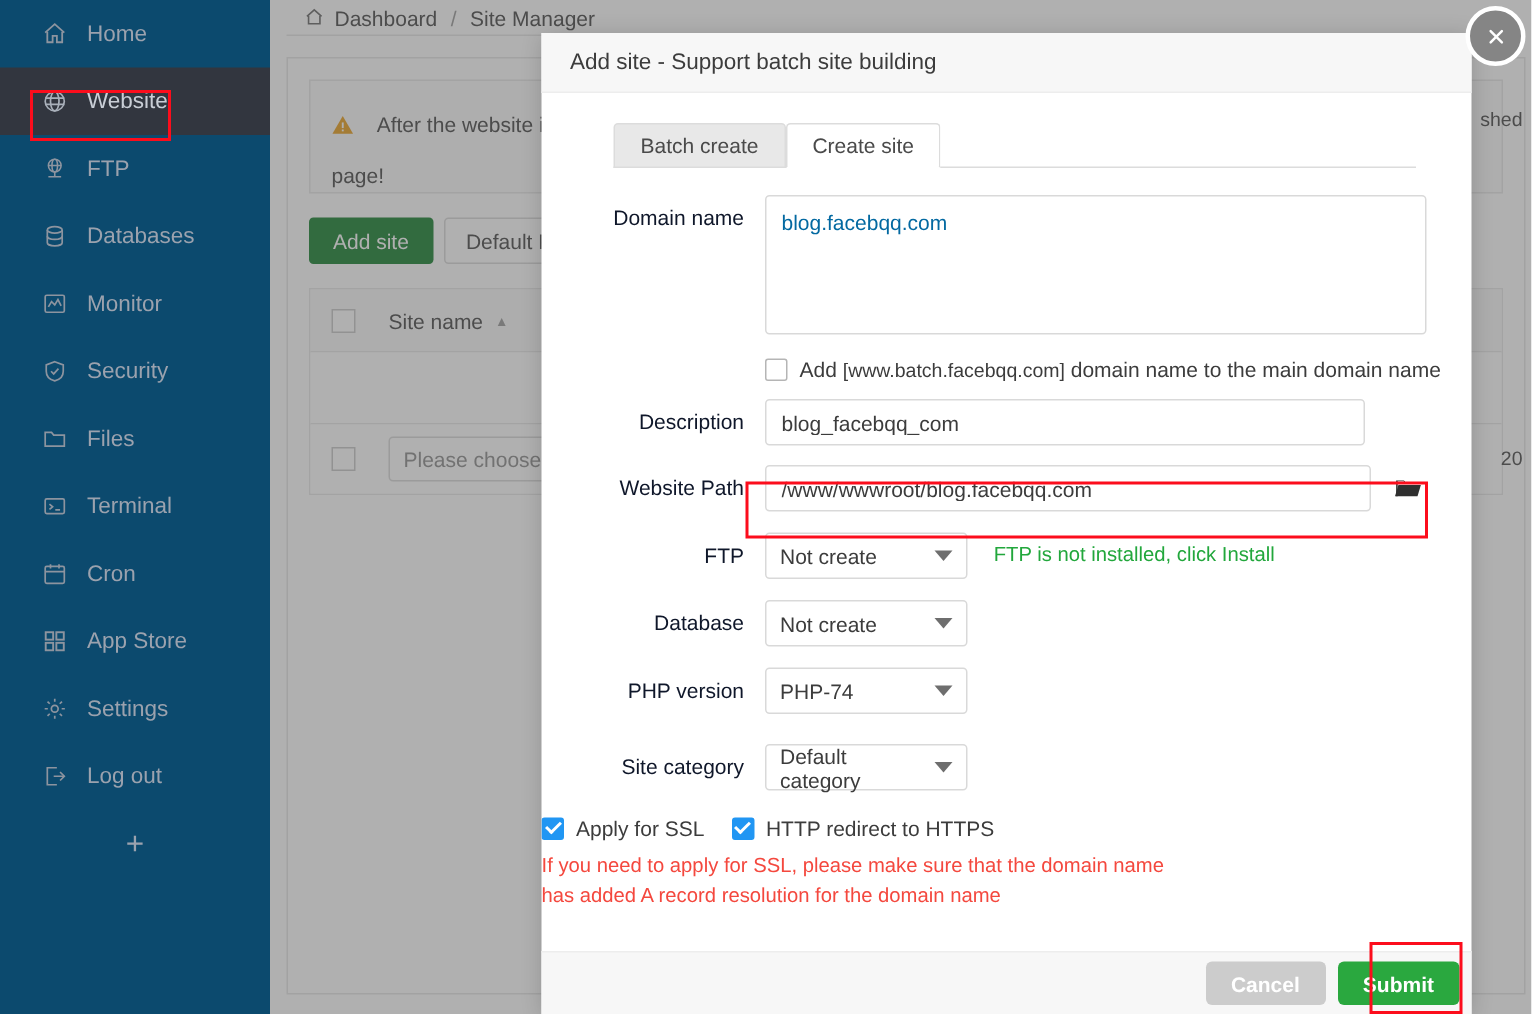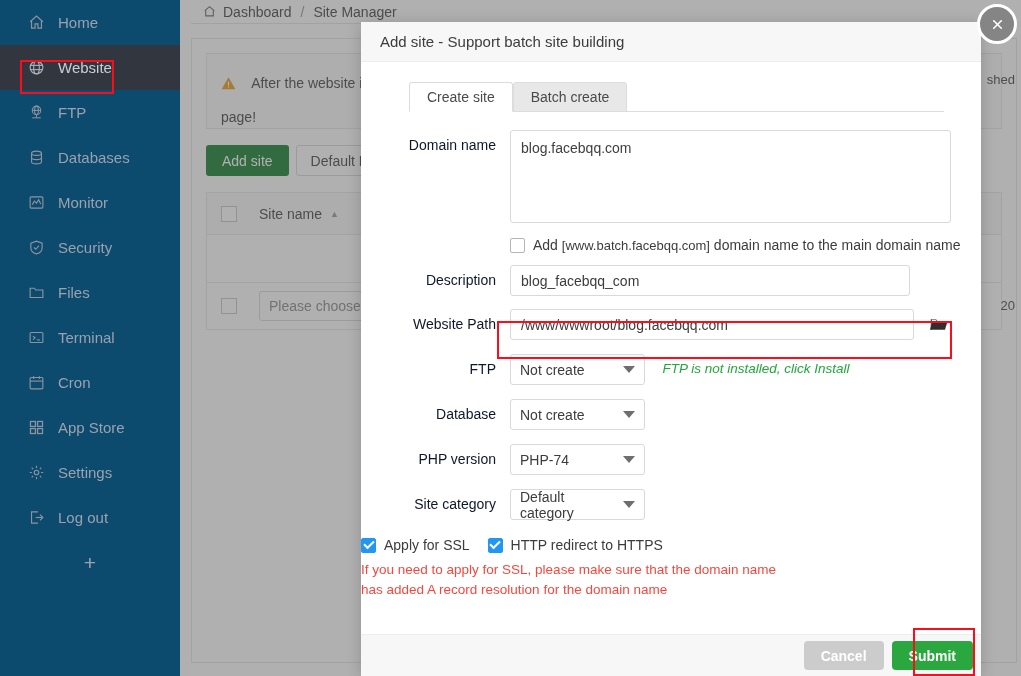--- a/index.html
+++ b/index.html
@@ -176,21 +176,21 @@
     width: 149px; flex: 0 0 149px;
     text-align: right; padding-right: 14px;
     font-size: 14px; color: #0f172a;
     padding-top: 7px; white-space: nowrap;
   }
   .fctrl { flex: 1; position: relative; }
 
   textarea.domain {
     width: 441px; height: 93px;
     border: 1px solid #d9d9d9; border-radius: 3px;
-    padding: 8px 10px; font-size: 14px; color: #404040;
+    padding: 8px 10px; font-size: 14px; color: #0369a1;
     font-family: "Liberation Sans", sans-serif;
     resize: none; outline: none; line-height: 1.3;
   }
   .cb-row { display: flex; align-items: center; margin-top: 10px; }
   .cbx {
     width: 15px; height: 15px; border: 1px solid #b5b5b5;
     background: #fff; border-radius: 2px; flex: 0 0 15px;
     margin-right: 8px; cursor: pointer;
   }
   .cbx.checked {
@@ -227,21 +227,20 @@
     vertical-align: top;
   }
   .sel-caret {
     border-left: 6px solid transparent; border-right: 6px solid transparent;
     border-top: 7px solid #6e6e6e; margin-left: 8px;
   }
   .green-link {
     display: inline-block; margin-left: 13px; padding-top: 7px;
     font-size: 13.5px; color: #22a73c; cursor: pointer;
     vertical-align: top;
-    font-style: italic;
   }
   .ssl-row { display: flex; align-items: center; gap: 18px; padding-top: 5px; }
   .ssl-item { display: flex; align-items: center; }
   .ssl-note {
     margin-top: 7px; font-size: 13.5px; color: #f4483e;
     line-height: 1.5; max-width: 430px;
   }
 
   .modal-foot {
     height: 42px; background: #f7f7f7;
@@ -458,25 +457,25 @@
   <div class="anno-box" style="left:20px; top:60px; width:94px; height:34px;"></div>
 
   <div class="modal">
     <div class="modal-head">
       <span>Add site - Support batch site building</span>
     </div>
 
     <div class="modal-body">
 
       <div class="tabs">
+        <div class="tab">
+          <span>Batch create</span>
+        </div>
         <div class="tab active">
           <span>Create site</span>
-        </div>
-        <div class="tab">
-          <span>Batch create</span>
         </div>
       </div>
       <div class="tabs-rule"></div>
 
       <div class="form">
 
         <div class="frow">
           <div class="flabel">Domain name</div>
           <div class="fctrl">
             <textarea class="domain" placeholder="" style="">blog.facebqq.com</textarea>
@@ -533,21 +532,21 @@
         <div class="frow" style="margin-top:14px;">
           <div class="flabel">PHP version</div>
           <div class="fctrl">
             <span class="sel">
               <span>PHP-74</span>
               <span class="sel-caret"></span>
             </span>
           </div>
         </div>
 
-        <div class="frow" style="margin-top:14px;">
+        <div class="frow" style="margin-top:20px;">
           <div class="flabel">Site category</div>
           <div class="fctrl">
             <span class="sel" style="width:135px;">
               <span>Default category</span>
               <span class="sel-caret"></span>
             </span>
           </div>
         </div>
 
         <div class="frow" style="margin-top:12px;">

